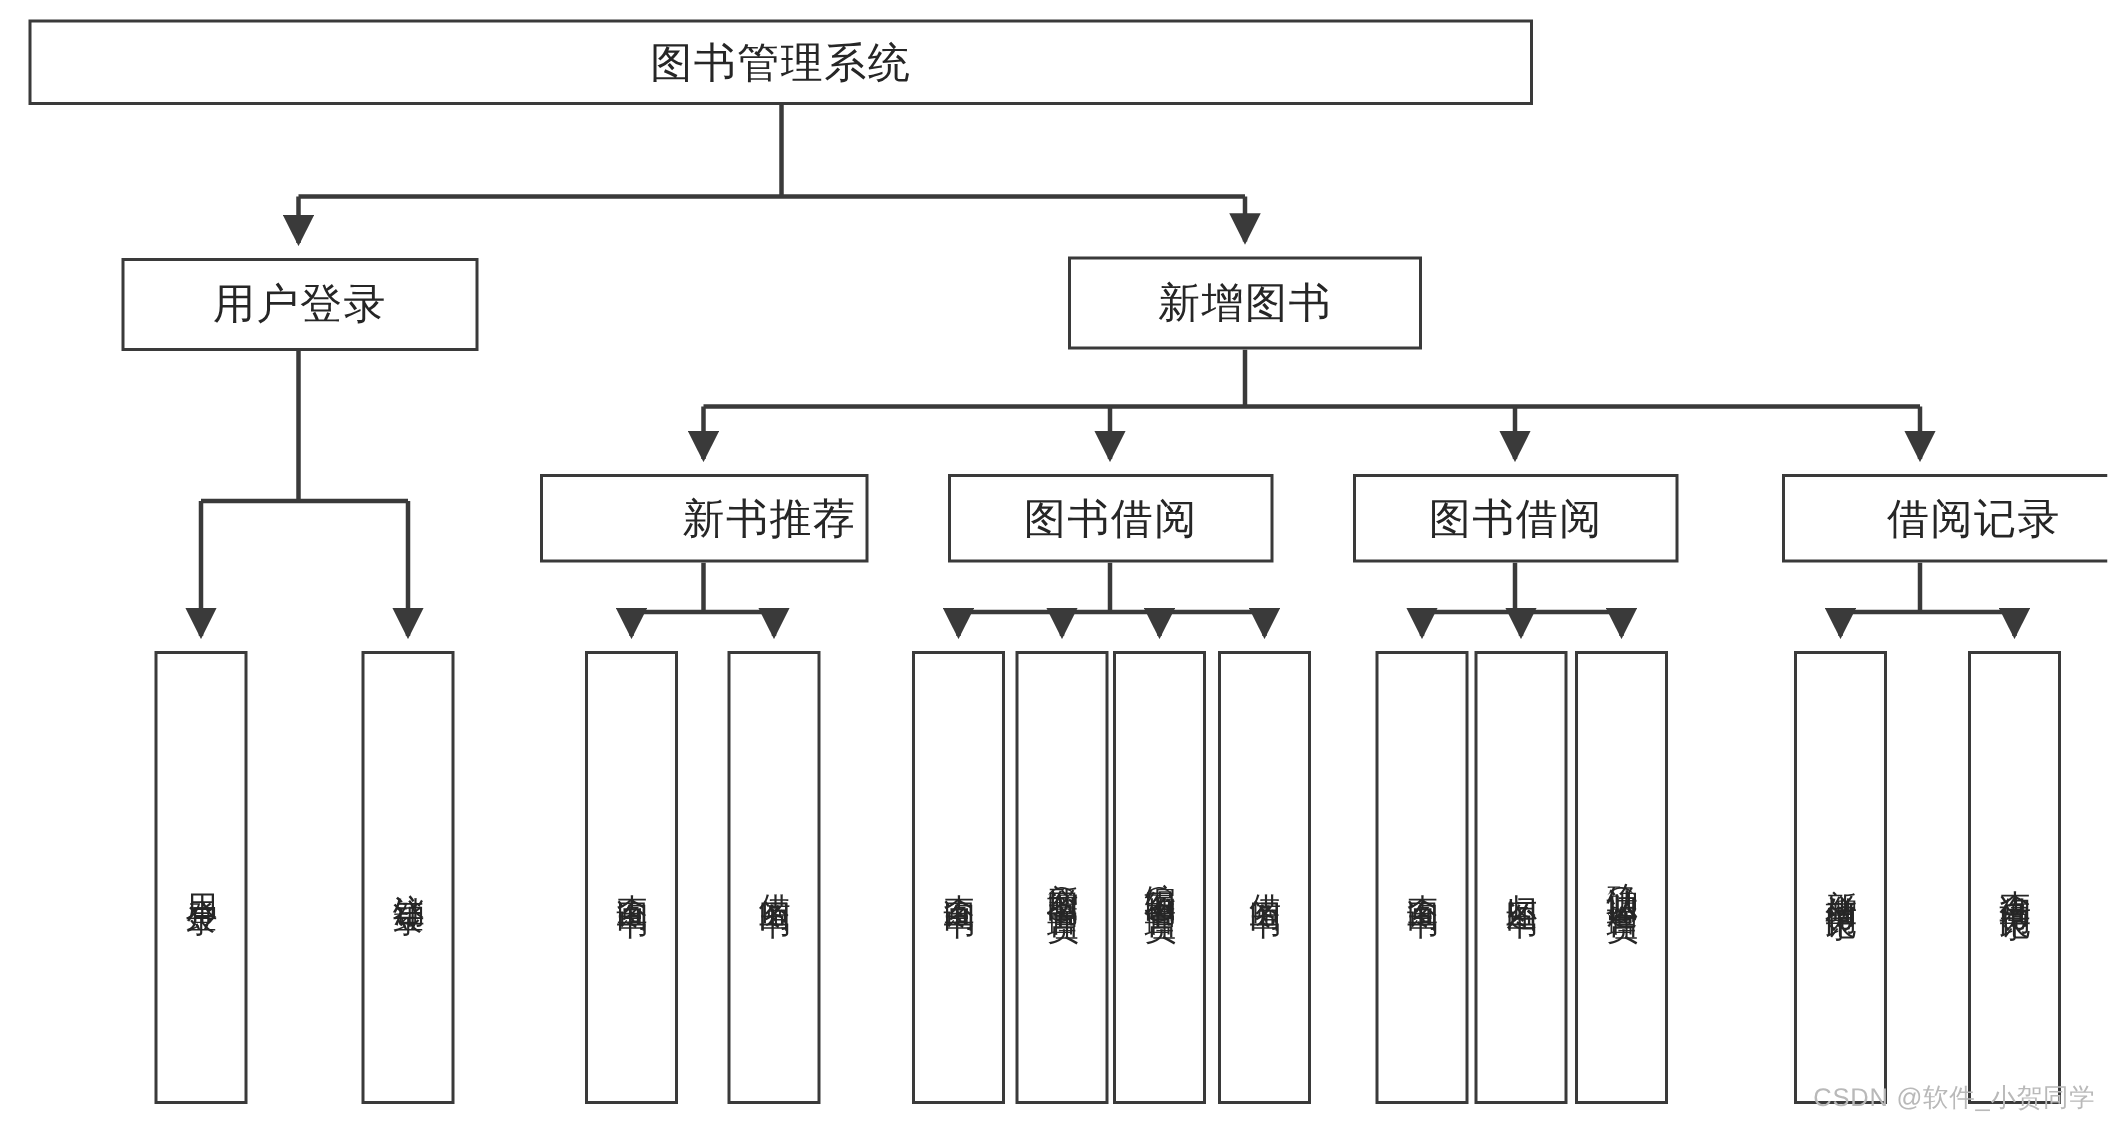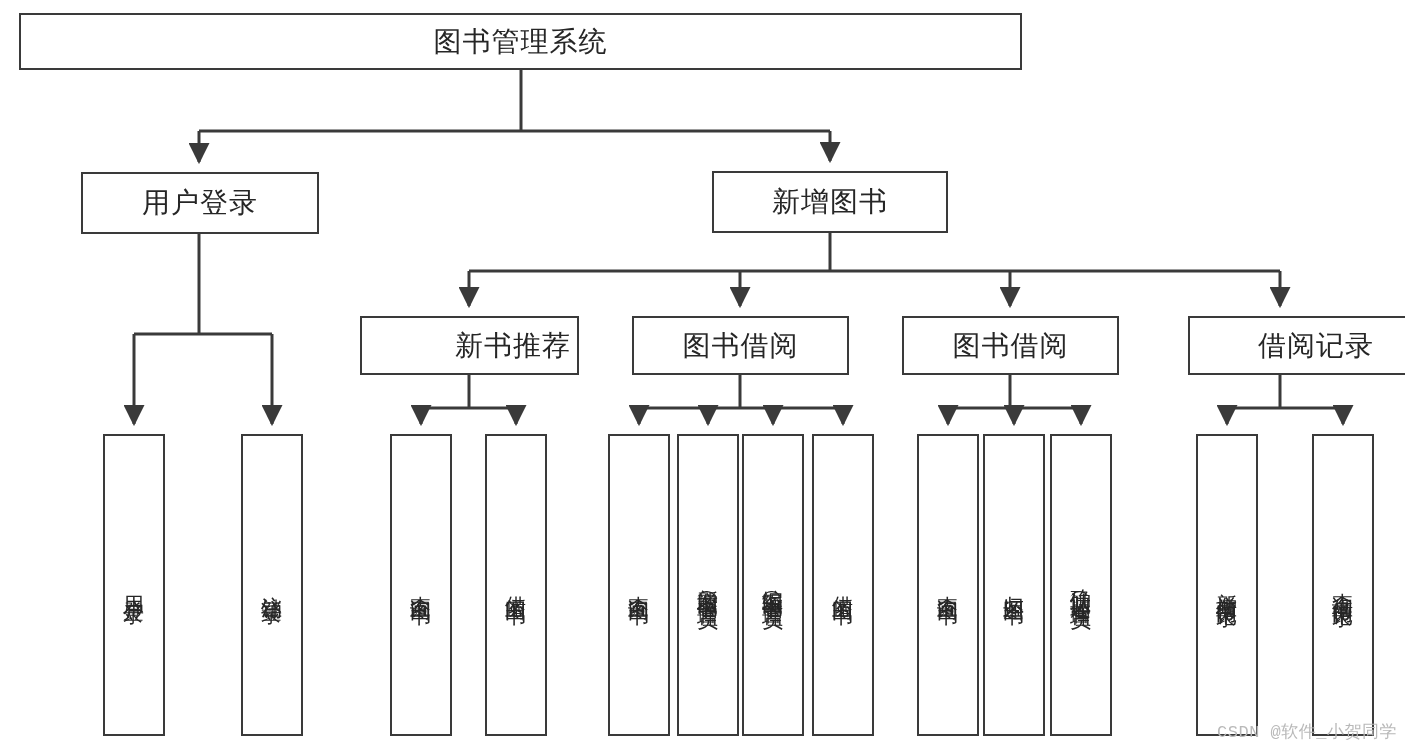--- a/index.html
+++ b/index.html
@@ -53,21 +53,20 @@
     white-space: nowrap;
   }
   #watermark {
     position: absolute;
     right: 8px;
     bottom: 4px;
     font-size: 17px;
     color: #b9b9b9;
     letter-spacing: 0.5px;
     white-space: nowrap;
-    font-family: Liberation Mono, monospace;
   }
 </style>
 </head>
 <body>
 
 <div id="canvas">
 
   <svg id="edges" viewBox="0 0 1405 747" width="1405" height="747" xmlns="http://www.w3.org/2000/svg">
     <defs>
       <marker id="arrow" viewBox="0 0 10 10" refX="9" refY="5" markerWidth="7" markerHeight="7" orient="auto-start-reverse">

